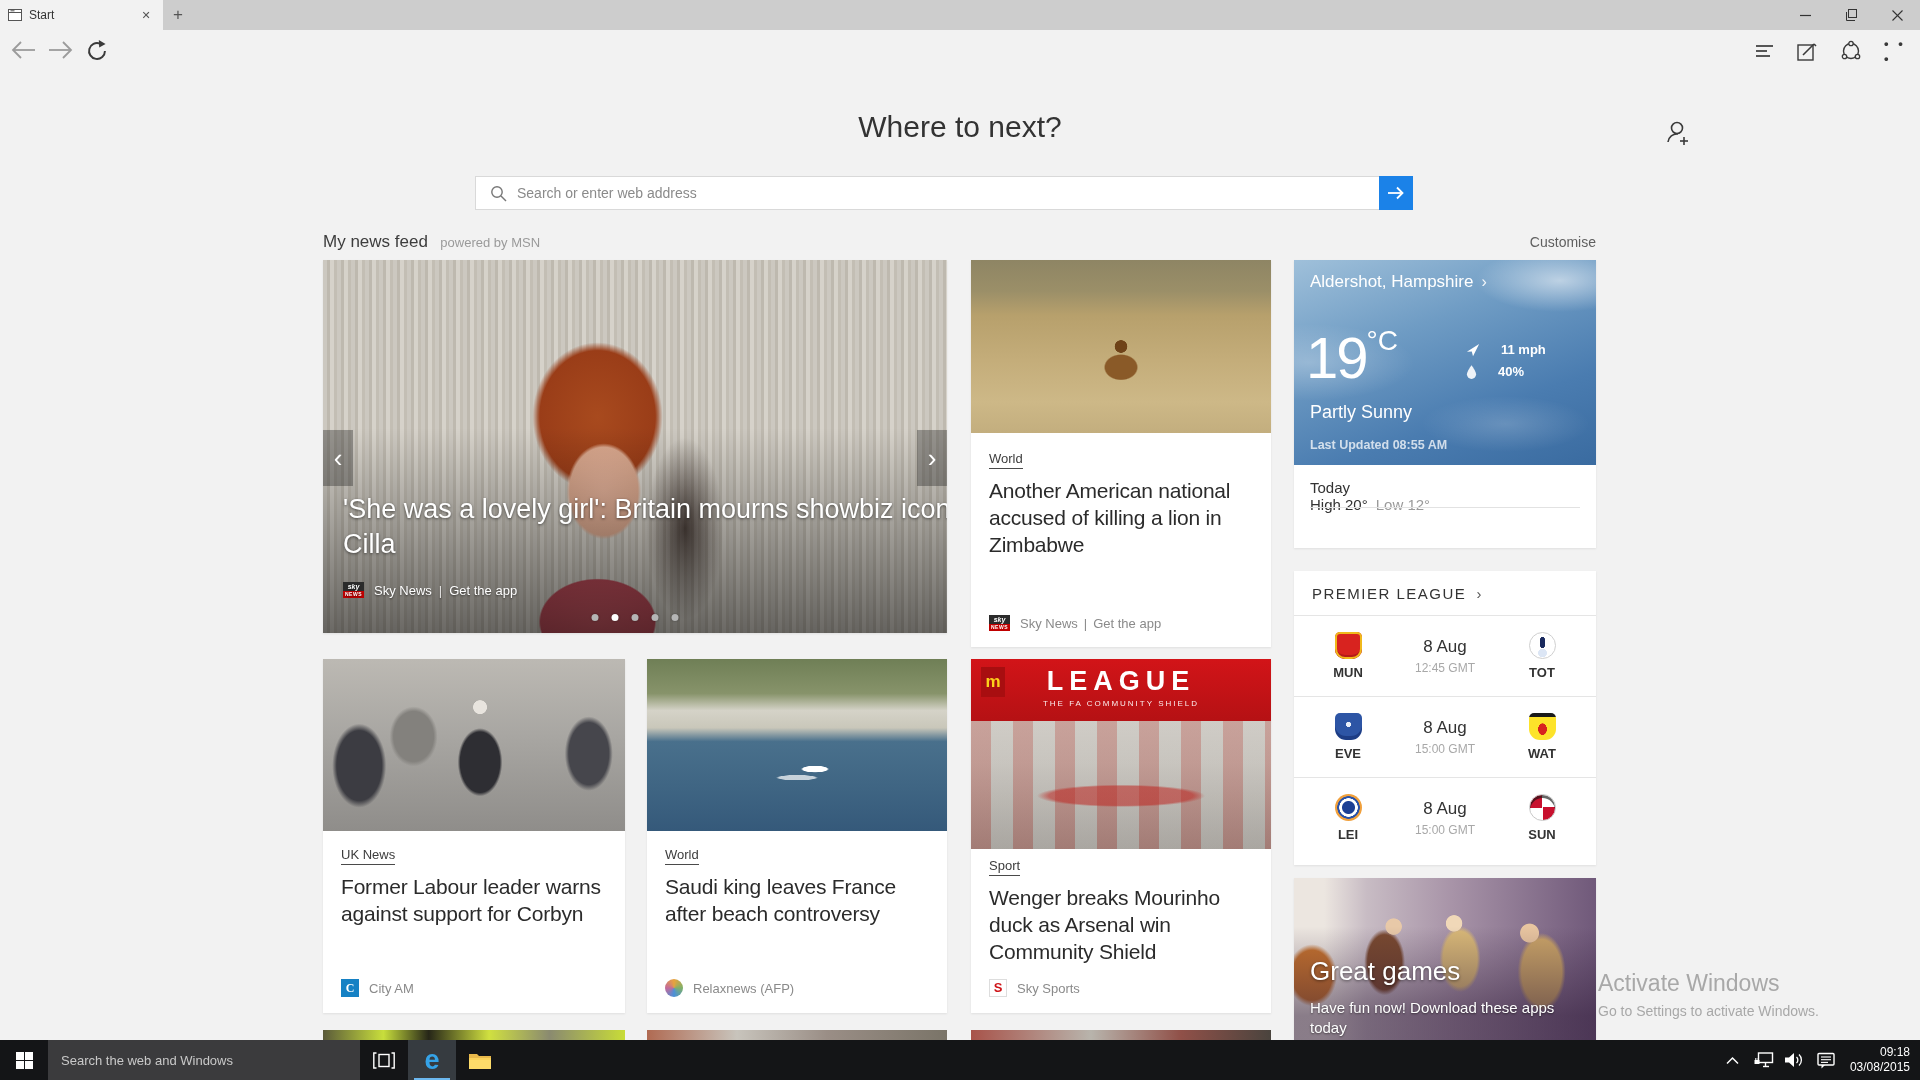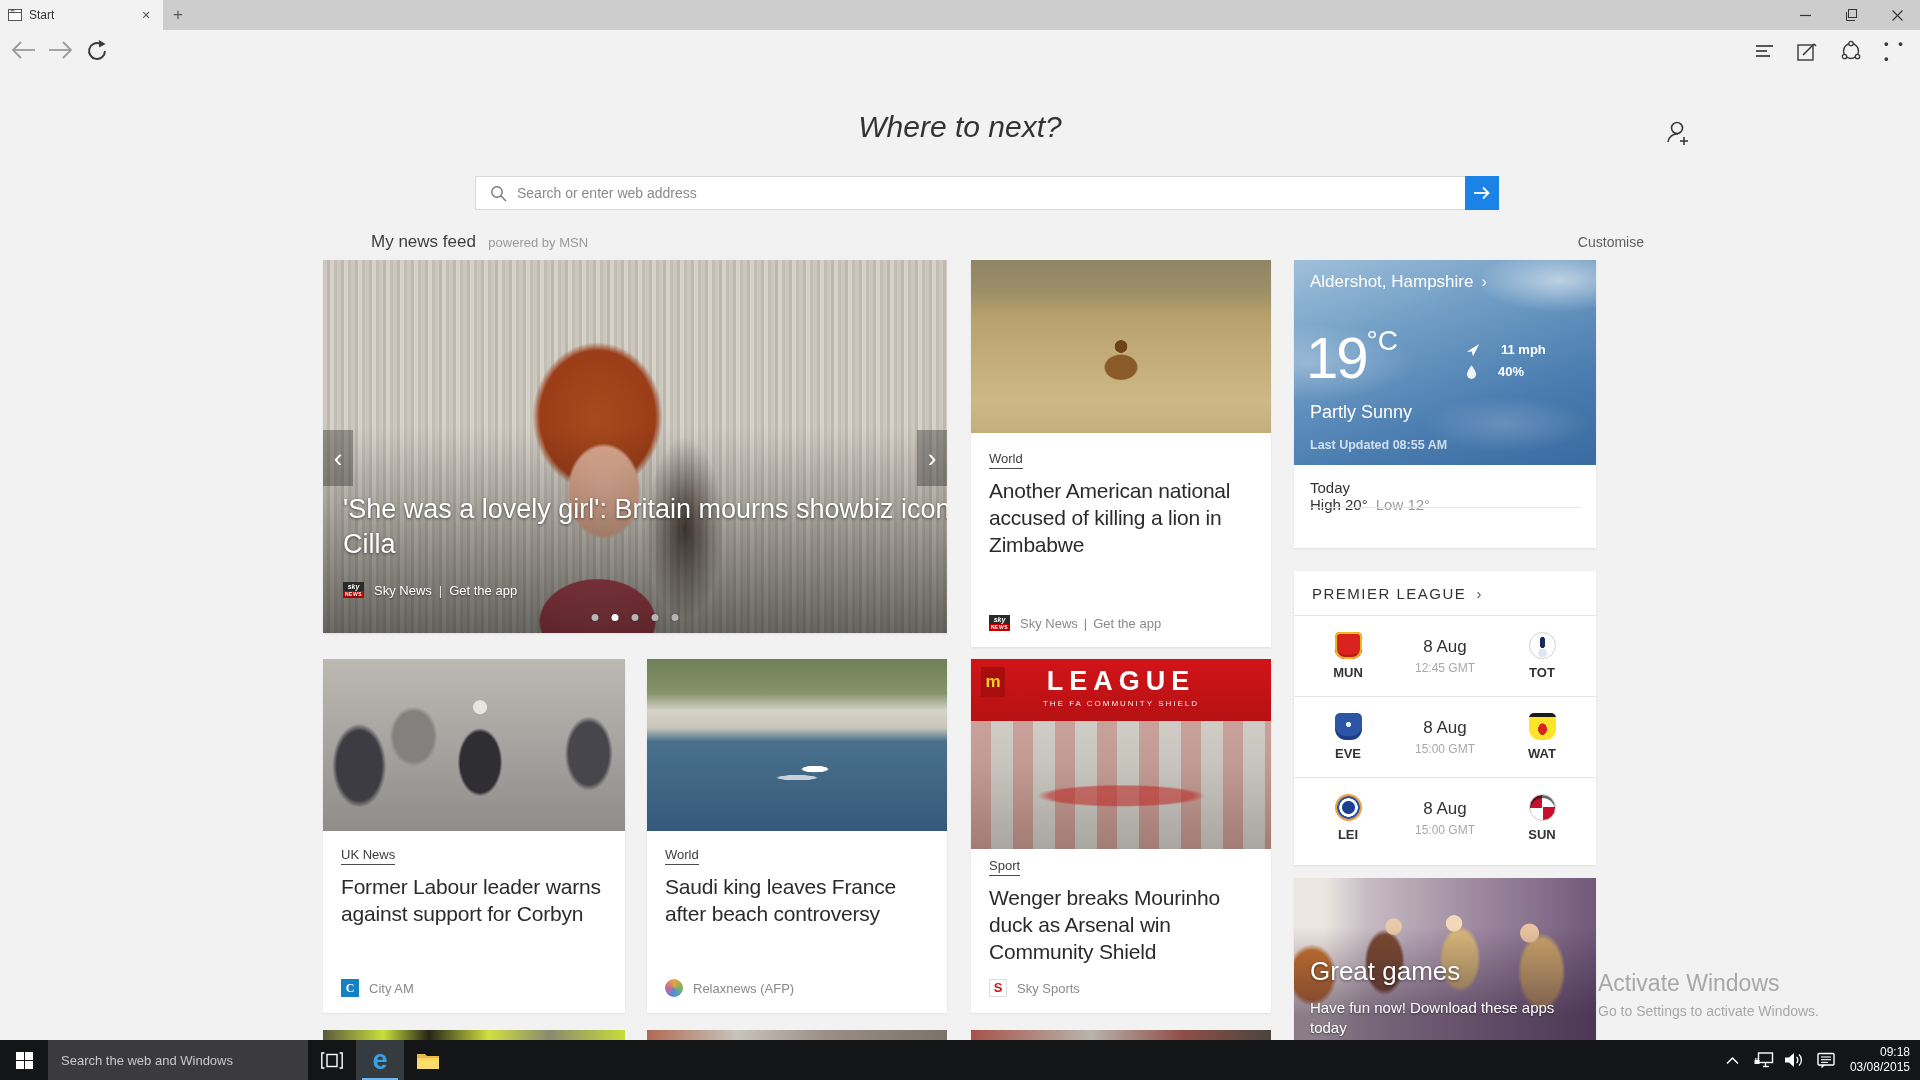--- a/index.html
+++ b/index.html
@@ -15,30 +15,30 @@
   .win-btn { position:absolute; top:0; width:46px; height:30px; display:flex; align-items:center; justify-content:center; color:#333; font-size:10px; }
   .wb-min{ right:92px; } .wb-max{ right:46px; } .wb-close{ right:0; font-size:12px; }
 
   
   .toolbar { position:absolute; top:30px; left:0; width:1920px; height:42px; background:#f2f2f2; }
   .nav-ic { position:absolute; top:10px; width:26px; height:22px; }
   .act-ic { position:absolute; top:11px; width:26px; height:20px; display:flex; align-items:center; justify-content:center; }
   .dots3 { color:#3a3a3a; font-size:13px; letter-spacing:3px; font-weight:bold; }
 
   
-  .page-title { position:absolute; top:110px; left:0; width:1920px; text-align:center; font-size:30px; font-weight:300; color:#333;font-style:italic; }
+  .page-title { position:absolute; top:110px; left:0; width:1920px; text-align:center; font-size:30px; font-weight:300; color:#333; }
   .addperson { position:absolute; top:118px; left:1662px; width:30px; height:30px; }
-  .searchbar { position:absolute; top:176px; left:475px; width:1024px; height:34px; background:#fff; border:1px solid #d9d9d9; display:flex; align-items:center; }
+  .searchbar { position:absolute; top:176px; left:475px; width:938px; height:34px; background:#fff; border:1px solid #d9d9d9; display:flex; align-items:center; }
   .searchbar input { flex:1; border:none; outline:none; font-size:14px; color:#555; font-family:"Liberation Sans", sans-serif; background:transparent; }
   .searchbar input::placeholder { color:#8a8a8a; }
   .mag { margin:0 10px 0 14px; }
   .go-btn { width:34px; height:34px; margin-right:-1px; background:#1b82e8; display:flex; align-items:center; justify-content:center; }
 
   
-  .feed-hdr { position:absolute; top:232px; left:323px; width:1273px; height:22px;margin-left:48px; }
+  .feed-hdr { position:absolute; top:232px; left:323px; width:1273px; height:22px; }
   .feed-title { font-size:17px; color:#3d3d3d; display:inline-block; }
   .feed-powered { font-size:13px; color:#9a9a9a; margin-left:8px; }
   .customise { position:absolute; right:0; top:2px; font-size:14px; color:#5f5f5f; }
 
   
   .card { position:absolute; background:#fff; box-shadow:0 1px 2px rgba(0,0,0,0.08); overflow:hidden; }
   .cat { display:inline-block; font-size:13px; color:#3c3c3c; border-bottom:1px solid #4a4a4a; padding-bottom:2px; }
   .headline { font-size:21px; font-weight:300; color:#2b2b2b; line-height:1.28; letter-spacing:-0.2px; }
   .source-row { position:absolute; left:18px; bottom:16px; display:flex; align-items:center; font-size:13px; color:#8a8a8a; }
   .source-row .logo { margin-right:10px; }
@@ -179,21 +179,21 @@
   .strip.s3 { left:971px; width:300px; background:linear-gradient(90deg,#a8534a,#b8b4ac 40%,#905048 70%,#4a443e); }
 
   
   .watermark { position:absolute; left:1598px; top:942px; z-index:50; color:#a0a0a0; opacity:0.9; }
   .wm1 { font-size:23px; font-weight:300;margin-top:28px; }
   .wm2 { font-size:14px; margin-top:6px; }
 
   
   .taskbar { position:absolute; left:0; top:1040px; width:1920px; height:40px; background:#141517; z-index:100; display:flex; align-items:stretch; }
   .tb-start { width:48px; display:flex; align-items:center; justify-content:center; }
-  .tb-search { width:260px; background:#3b3b3d; display:flex; align-items:center; }
+  .tb-search { width:312px; background:#3b3b3d; display:flex; align-items:center; }
   .tb-search input { width:100%; background:transparent; border:none; outline:none; color:#c9c9c9; font-size:13px; padding-left:13px; font-family:"Liberation Sans", sans-serif; }
   .tb-search input::placeholder { color:#c9c9c9; }
   .tb-btn { width:48px; display:flex; align-items:center; justify-content:center; position:relative; }
   .tb-btn.active { background:#363b40; }
   .tb-btn.active::after { content:""; position:absolute; left:6px; right:6px; bottom:0; height:2px; background:#6cb8f0; }
   .edge-e { color:#35a3e8; font-size:27px; font-weight:bold; line-height:1; }
   .tb-spacer { flex:1; }
   .tray { display:flex; align-items:center; gap:9px; padding-right:10px; }
   .tray-ic { width:22px; height:22px; display:flex; align-items:center; justify-content:center; }
   .clock { text-align:right; color:#fff; font-size:12px; line-height:15px; margin-left:4px; }

